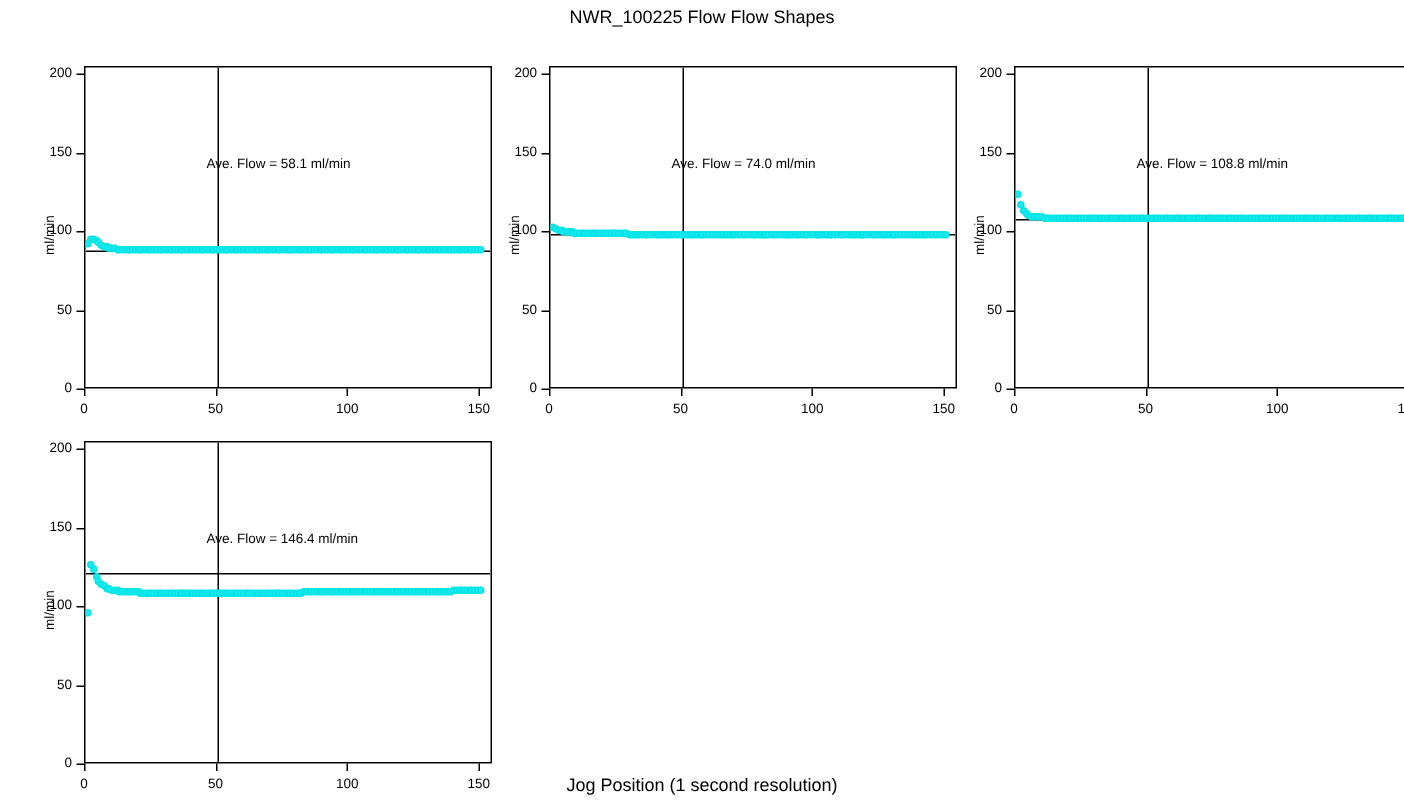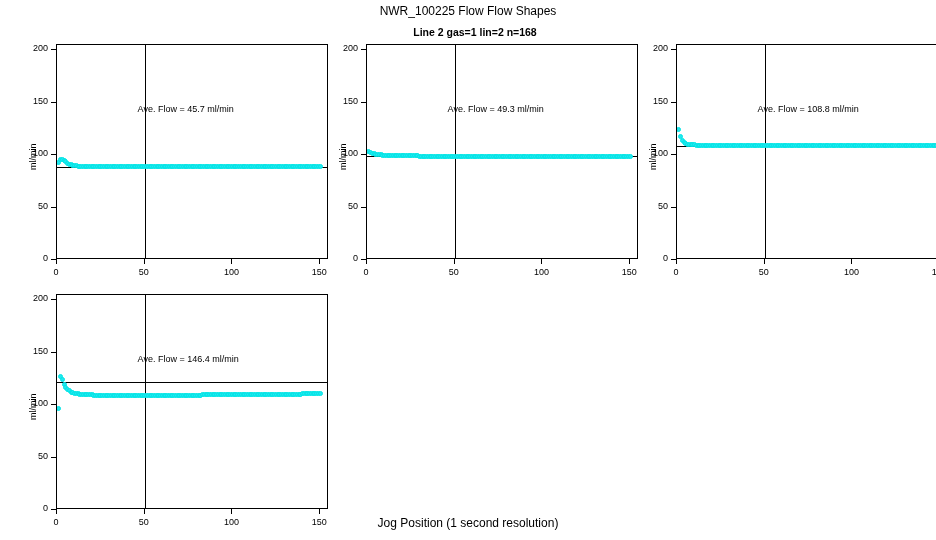--- a/index.html
+++ b/index.html
@@ -292,25 +292,24 @@
     <div class="ytick-label" style="left: 6px; width: 22px; top: 17.2439px;">200</div>
     <div class="ytick-mark" style="left: 31px; top: 23.2439px;"></div>
     <div class="xtick-label" style="left: 21px; width: 30px; top: 241px;">0</div>
     <div class="xtick-mark" style="left: 36px; top: 233px;"></div>
     <div class="xtick-label" style="left: 108.742px; width: 30px; top: 241px;">50</div>
     <div class="xtick-mark" style="left: 123.742px; top: 233px;"></div>
     <div class="xtick-label" style="left: 196.484px; width: 30px; top: 241px;">100</div>
     <div class="xtick-mark" style="left: 211.484px; top: 233px;"></div>
     <div class="xtick-label" style="left: 284.226px; width: 30px; top: 241px;">150</div>
     <div class="xtick-mark" style="left: 299.226px; top: 233px;"></div>
-    <div class="annotation" style="left: 117.6px; top: 77.7805px;">Ave. Flow =  45.7  ml/min</div>
+    <div class="annotation" style="left: 117.6px; top: 77.7805px;">Ave. Flow =  58.1  ml/min</div>
   </div>
 
 <div class="panel" id="panel-1" style="left:330px; top:26px; width:290px; height:250px;">
-  <div class="panel-title">Line 2 gas=1 lin=2 n=168</div>
 <div class="plotbox" style="left: 36px; top: 18px; width: 272px; height: 215px;">
       <div class="hline" style="top: 111.276px;"></div>
       <div class="vline" style="left: 87.7419px;"></div>
       <div class="pt" style="left: 1.75484px; top: 106.976px; background: rgb(34, 231, 240);"></div>
       <div class="pt" style="left: 3.50968px; top: 107.5px; background: rgb(34, 231, 240);"></div>
       <div class="pt" style="left: 5.26452px; top: 108.024px; background: rgb(34, 231, 240);"></div>
       <div class="pt" style="left: 7.01935px; top: 108.549px; background: rgb(34, 231, 240);"></div>
       <div class="pt" style="left: 8.77419px; top: 109.073px; background: rgb(34, 231, 240);"></div>
       <div class="pt" style="left: 10.529px; top: 109.388px; background: rgb(34, 231, 240);"></div>
       <div class="pt" style="left: 12.2839px; top: 109.702px; background: rgb(34, 231, 240);"></div>
@@ -470,21 +469,21 @@
     <div class="ytick-label" style="left: 6px; width: 22px; top: 17.2439px;">200</div>
     <div class="ytick-mark" style="left: 31px; top: 23.2439px;"></div>
     <div class="xtick-label" style="left: 21px; width: 30px; top: 241px;">0</div>
     <div class="xtick-mark" style="left: 36px; top: 233px;"></div>
     <div class="xtick-label" style="left: 108.742px; width: 30px; top: 241px;">50</div>
     <div class="xtick-mark" style="left: 123.742px; top: 233px;"></div>
     <div class="xtick-label" style="left: 196.484px; width: 30px; top: 241px;">100</div>
     <div class="xtick-mark" style="left: 211.484px; top: 233px;"></div>
     <div class="xtick-label" style="left: 284.226px; width: 30px; top: 241px;">150</div>
     <div class="xtick-mark" style="left: 299.226px; top: 233px;"></div>
-    <div class="annotation" style="left: 117.6px; top: 77.7805px;">Ave. Flow =  49.3  ml/min</div>
+    <div class="annotation" style="left: 117.6px; top: 77.7805px;">Ave. Flow =  74.0  ml/min</div>
   </div>
 
 <div class="panel" id="panel-2" style="left:640px; top:26px; width:290px; height:250px;">
 <div class="plotbox" style="left: 36px; top: 18px; width: 272px; height: 215px;">
       <div class="hline" style="top: 100.893px;"></div>
       <div class="vline" style="left: 87.7419px;"></div>
       <div class="pt" style="left: 1.75484px; top: 84.9512px; background: rgb(34, 231, 240);"></div>
       <div class="pt" style="left: 3.50968px; top: 91.2439px; background: rgb(34, 231, 240);"></div>
       <div class="pt" style="left: 5.26452px; top: 95.439px; background: rgb(34, 231, 240);"></div>
       <div class="pt" style="left: 7.01935px; top: 97.5366px; background: rgb(34, 231, 240);"></div>

